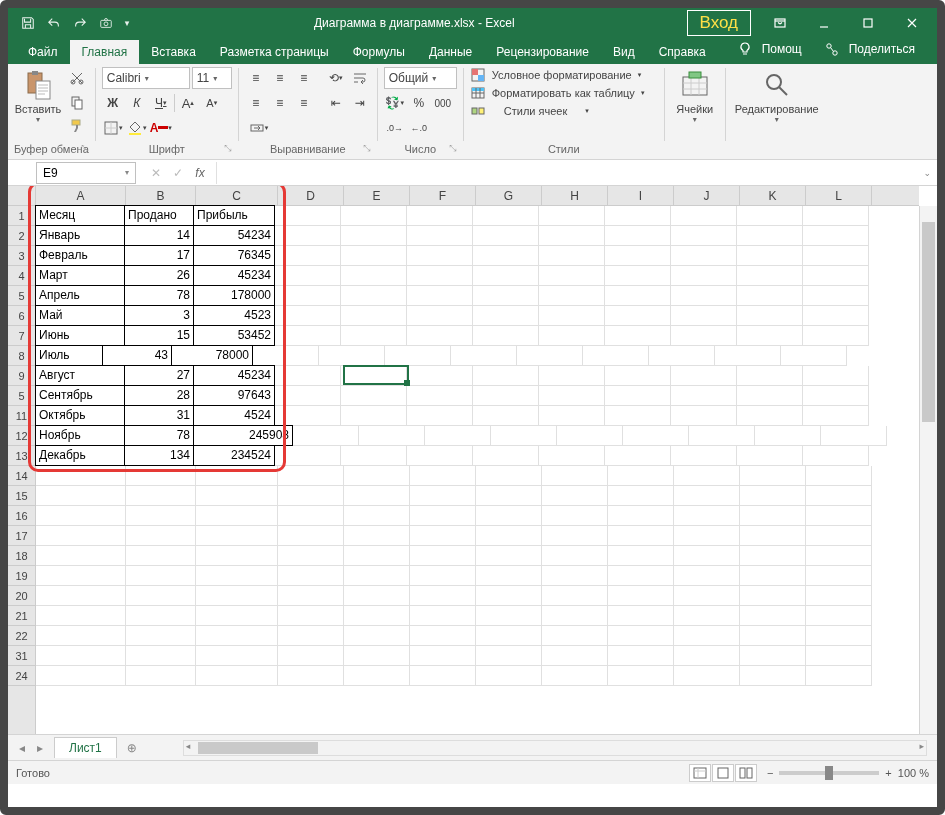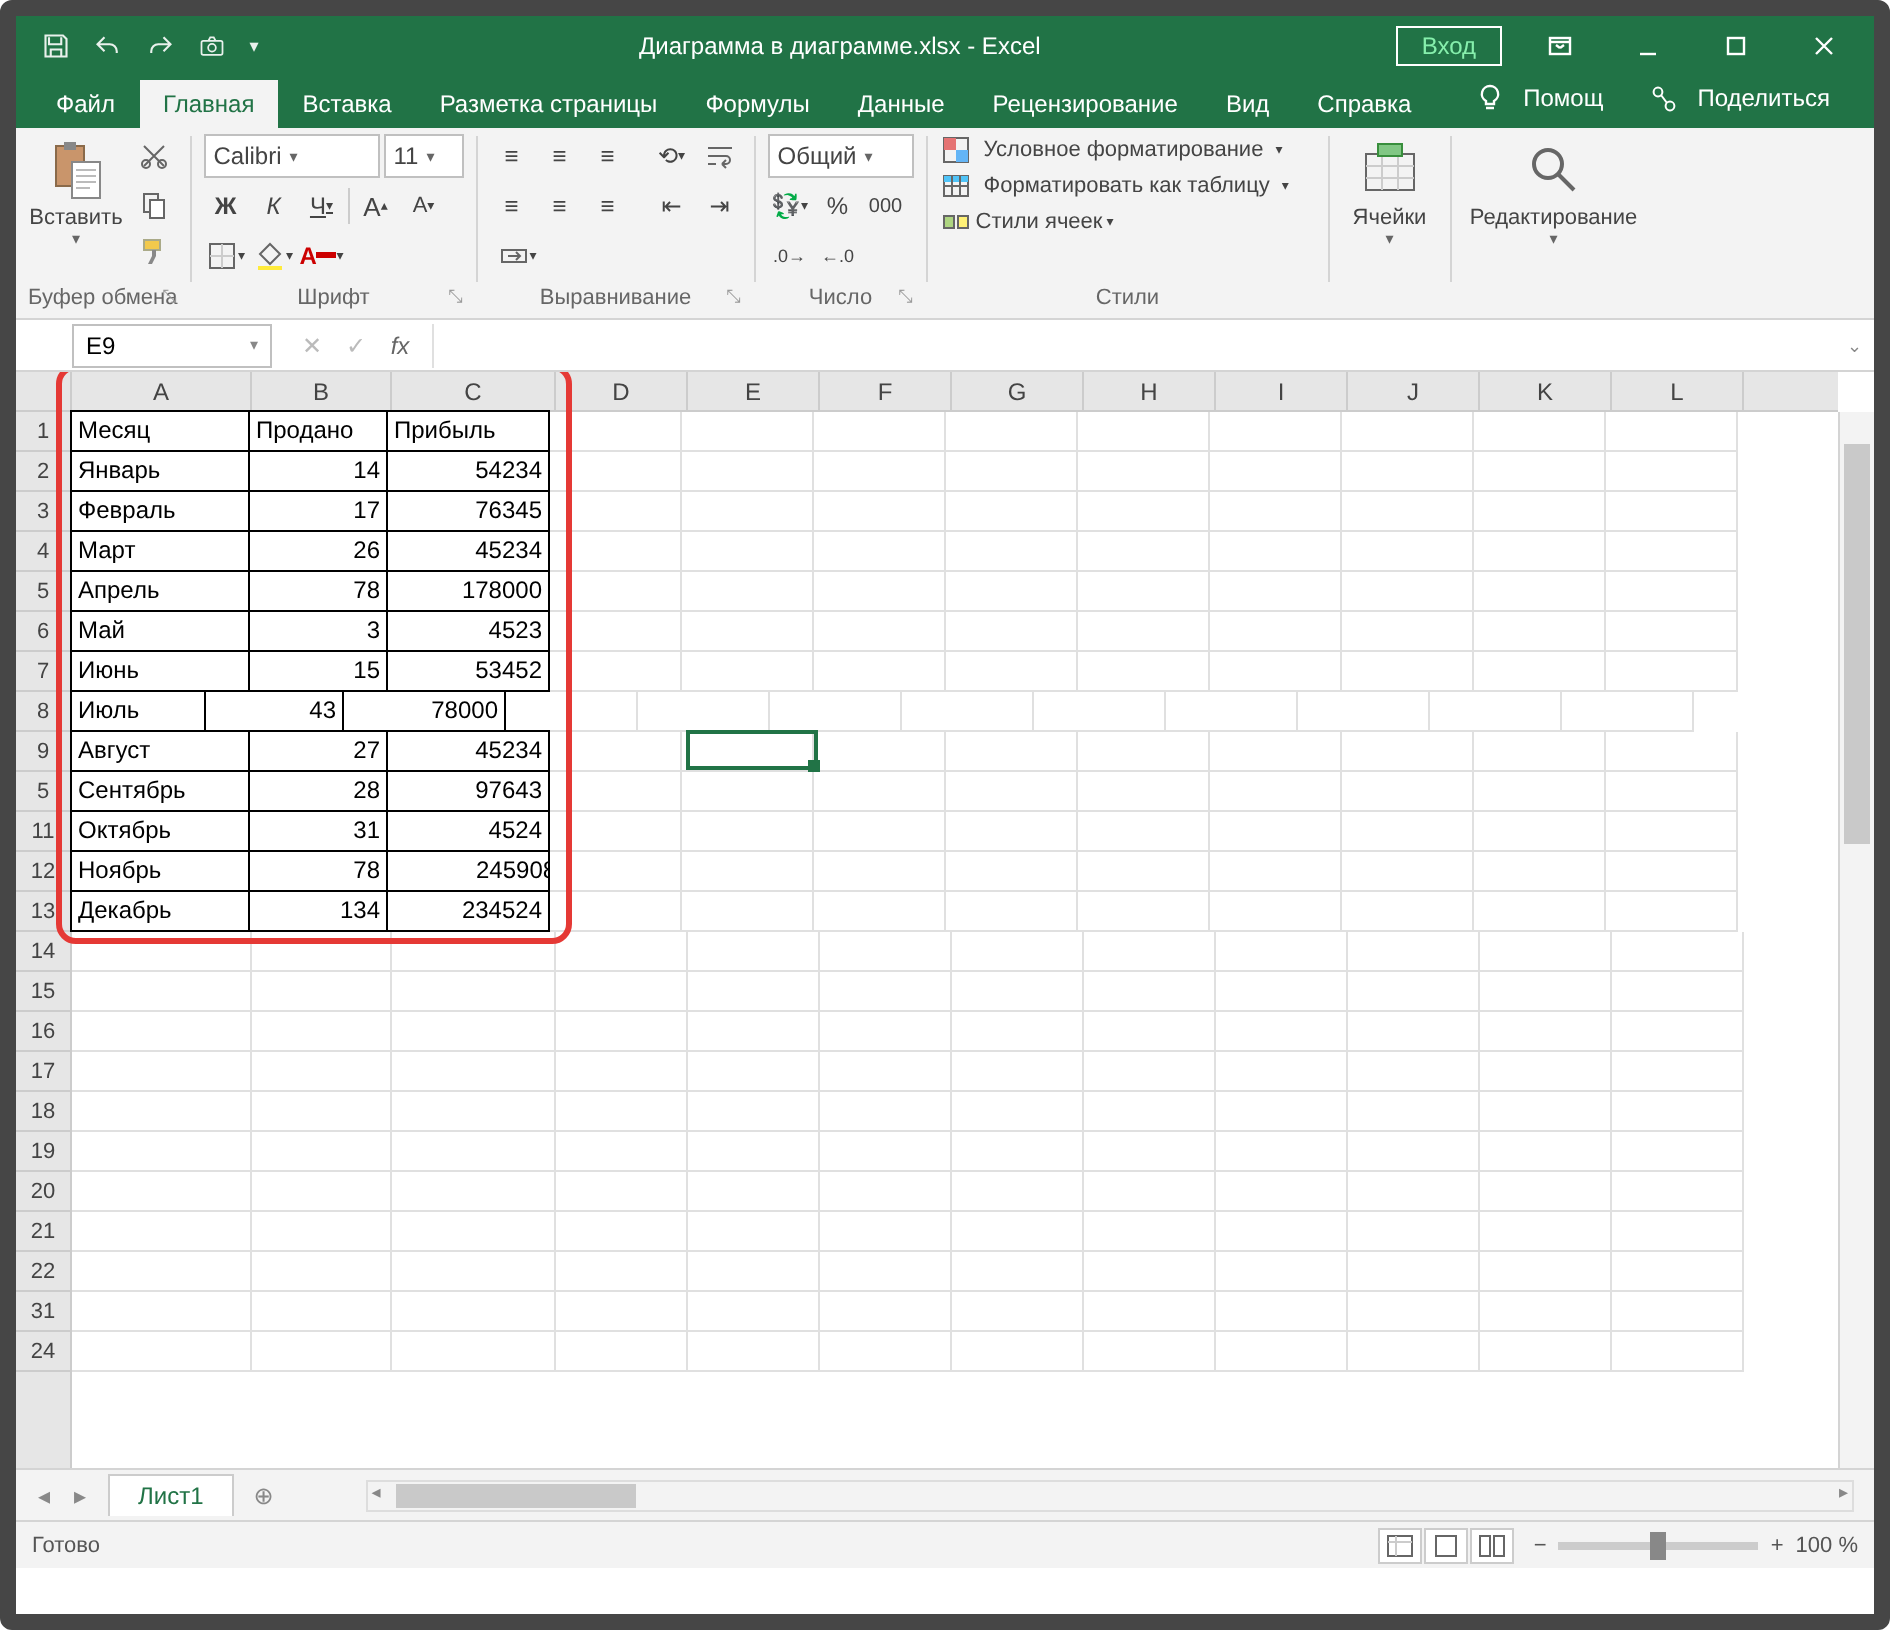--- a/index.html
+++ b/index.html
@@ -5,21 +5,21 @@
 *{box-sizing:border-box;margin:0;padding:0;font-family:'Segoe UI',Tahoma,sans-serif;user-select:none}
 body{background:#fff;width:945px;height:815px;overflow:hidden;position:relative;border:8px solid #464646;border-radius:6px}
 .titlebar{height:30px;background:#217346;display:flex;align-items:center;color:#fff;font-size:12px}
 .qat{display:flex;align-items:center;gap:2px;padding:0 8px}
 .qat-btn{width:24px;height:24px;display:flex;align-items:center;justify-content:center;color:#fff;opacity:.9}
 .qat-btn svg{width:14px;height:14px;fill:currentColor}
 .title-text{flex:1;text-align:center;font-size:12px;color:#fff}
 .win-controls{display:flex;align-items:center;gap:2px;padding-right:4px}
 .win-btn{width:42px;height:28px;display:flex;align-items:center;justify-content:center;color:#fff}
 .win-btn svg{width:12px;height:12px;stroke:currentColor;fill:none;stroke-width:1.2}
-.login-btn{border:1px solid #fff;padding:2px 12px;font-size:12px;margin-right:8px;background:transparent;color:#86efac}
+.login-btn{border:1px solid #fff;padding:2px 12px;font-size:17px;margin-right:8px;background:transparent;color:#fde047}
 .tabs{height:26px;background:#217346;display:flex;align-items:flex-end;padding-left:8px;color:#fff;font-size:12px}
 .tab{padding:5px 12px;cursor:pointer}
 .tab.active{background:#f3f3f3;color:#217346;font-weight:400}
 .tabs-right{margin-left:auto;display:flex;align-items:center;padding-right:10px;gap:4px}
 .tabs-right span{padding:4px 6px;display:flex;align-items:center;gap:3px}
 .ribbon{height:96px;background:#f3f3f3;border-bottom:1px solid #d4d4d4;display:flex;font-size:11px;color:#444}
 .group{display:flex;flex-direction:column;padding:3px 6px 2px;position:relative}
 .group-sep{width:1px;background:#d4d4d4;margin:4px 0 18px}
 .group-content{flex:1;display:flex;align-items:flex-start;gap:4px}
 .group-label{text-align:center;font-size:11px;color:#666;padding:2px 0;position:relative}
@@ -313,21 +313,21 @@
         </div>
       <div class="row" style="gap:6px">
           <svg class="ico" viewBox="0 0 16 16">
             <rect x="2" y="3" width="12" height="10" fill="none" stroke="#666"></rect>
             <rect x="2" y="3" width="12" height="3" fill="#4fc3f7"></rect>
             <path d="M6 3v10M10 3v10M2 8h12" stroke="#666"></path>
           </svg>
           <span>Форматировать как таблицу</span>
           <span style="font-size:7px">▾</span>
         </div>
-      <div class="row" style="gap:2px">
+      <div class="row" style="gap:18px">
           <svg class="ico" viewBox="0 0 16 16">
             <rect x="2" y="5" width="5" height="6" fill="#aed581" stroke="#666"></rect>
             <rect x="9" y="5" width="5" height="6" fill="#fff176" stroke="#666"></rect>
           </svg>
           <span>Стили ячеек</span>
           <span style="font-size:7px">▾</span>
         </div>
     </div>
     <div class="group-label"><span>Стили</span></div>
   </div>
@@ -575,21 +575,21 @@
         <div class="cell" style="width: 66px;"></div>
         <div class="cell" style="width: 66px;"></div>
         <div class="cell" style="width: 66px;"></div>
         <div class="cell" style="width: 66px;"></div>
         <div class="cell" style="width: 66px;"></div>
         <div class="cell" style="width: 66px;"></div>
       </div>
       <div class="cellrow">
         <div class="cell tb" style="width: 90px;">Ноябрь</div>
         <div class="cell tb r" style="width: 70px;">78</div>
-        <div class="cell tb r" style="width: 82px; padding-left: 44px;">245908</div>
+        <div class="cell tb r" style="width: 100px; padding-left: 44px;">245908</div>
         <div class="cell" style="width: 66px;"></div>
         <div class="cell" style="width: 66px;"></div>
         <div class="cell" style="width: 66px;"></div>
         <div class="cell" style="width: 66px;"></div>
         <div class="cell" style="width: 66px;"></div>
         <div class="cell" style="width: 66px;"></div>
         <div class="cell" style="width: 66px;"></div>
         <div class="cell" style="width: 66px;"></div>
         <div class="cell" style="width: 66px;"></div>
       </div>

